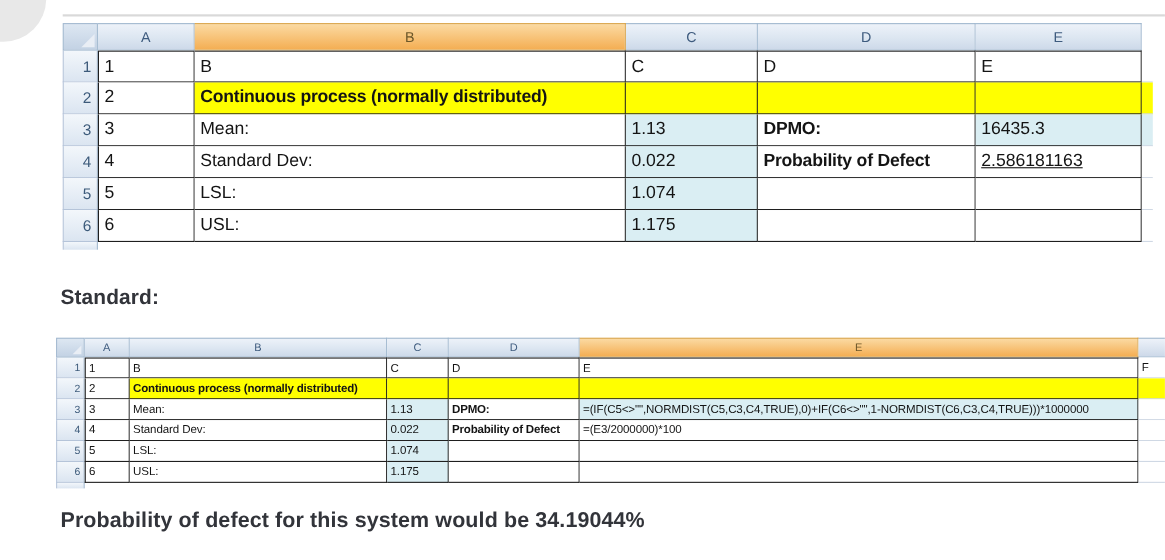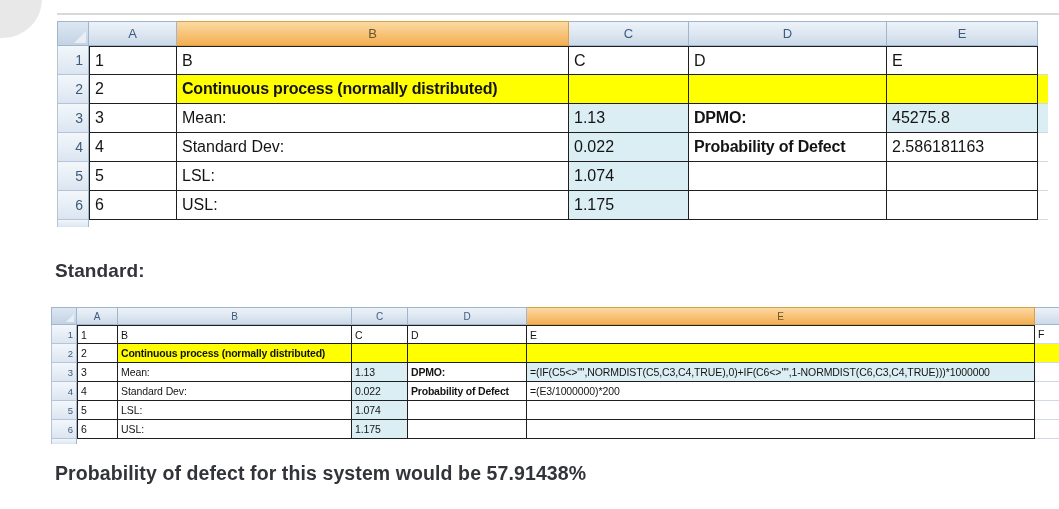--- a/index.html
+++ b/index.html
@@ -112,30 +112,30 @@
       <div class="cell fill-yellow" style="width: 198px;"></div>
       <div class="cell fill-yellow" style="width: 151px;"></div>
       <div class="cell remnant fill-yellow" style="width: 8px;"></div>
     </div>
     <div class="sheet-row" style="height: 29px;">
       <div class="row-header" style="width: 32px;">3</div>
       <div class="cell first" style="width: 88px;">3</div>
       <div class="cell" style="width: 392px;">Mean:</div>
       <div class="cell fill-blue" style="width: 120px;">1.13</div>
       <div class="cell bold" style="width: 198px;">DPMO:</div>
-      <div class="cell fill-blue" style="width: 151px;">45275.8</div>
+      <div class="cell fill-blue" style="width: 151px;">16435.3</div>
       <div class="cell remnant fill-blue" style="width: 8px;"></div>
     </div>
     <div class="sheet-row" style="height: 29px;">
       <div class="row-header" style="width: 32px;">4</div>
       <div class="cell first" style="width: 88px;">4</div>
       <div class="cell" style="width: 392px;">Standard Dev:</div>
       <div class="cell fill-blue" style="width: 120px;">0.022</div>
       <div class="cell bold" style="width: 198px;">Probability of Defect</div>
-      <div class="cell" style="width: 151px;">2.586181163</div>
+      <div class="cell" style="width: 151px; text-decoration: underline;">2.586181163</div>
       <div class="cell remnant" style="width: 8px;"></div>
     </div>
     <div class="sheet-row" style="height: 29px;">
       <div class="row-header" style="width: 32px;">5</div>
       <div class="cell first" style="width: 88px;">5</div>
       <div class="cell" style="width: 392px;">LSL:</div>
       <div class="cell fill-blue" style="width: 120px;">1.074</div>
       <div class="cell" style="width: 198px;"></div>
       <div class="cell" style="width: 151px;"></div>
       <div class="cell remnant" style="width: 8px;"></div>
@@ -194,21 +194,21 @@
       <div class="cell bold" style="width: 119px;">DPMO:</div>
       <div class="cell fill-blue" style="width: 508px;">=(IF(C5&lt;&gt;"",NORMDIST(C5,C3,C4,TRUE),0)+IF(C6&lt;&gt;"",1-NORMDIST(C6,C3,C4,TRUE)))*1000000</div>
       <div class="cell remnant" style="width: 24px;"></div>
     </div>
     <div class="sheet-row" style="height: 19px;">
       <div class="row-header" style="width: 26px;">4</div>
       <div class="cell first" style="width: 41px;">4</div>
       <div class="cell" style="width: 234px;">Standard Dev:</div>
       <div class="cell fill-blue" style="width: 56px;">0.022</div>
       <div class="cell bold" style="width: 119px;">Probability of Defect</div>
-      <div class="cell" style="width: 508px;">=(E3/1000000)*200</div>
+      <div class="cell" style="width: 508px;">=(E3/2000000)*100</div>
       <div class="cell remnant" style="width: 24px;"></div>
     </div>
     <div class="sheet-row" style="height: 19px;">
       <div class="row-header" style="width: 26px;">5</div>
       <div class="cell first" style="width: 41px;">5</div>
       <div class="cell" style="width: 234px;">LSL:</div>
       <div class="cell fill-blue" style="width: 56px;">1.074</div>
       <div class="cell" style="width: 119px;"></div>
       <div class="cell" style="width: 508px;"></div>
       <div class="cell remnant" style="width: 24px;"></div>
@@ -220,13 +220,13 @@
       <div class="cell fill-blue" style="width: 56px;">1.175</div>
       <div class="cell" style="width: 119px;"></div>
       <div class="cell" style="width: 508px;"></div>
       <div class="cell remnant" style="width: 24px;"></div>
     </div>
     <div class="sheet-row sliver" style="height: 5px;">
       <div class="row-header" style="width: 26px;"></div>
     </div>
   </div>
 
-<div class="heading conclusion">Probability of defect for this system would be 57.91438%</div>
+<div class="heading conclusion">Probability of defect for this system would be 34.19044%</div>
 
 </body></html>

